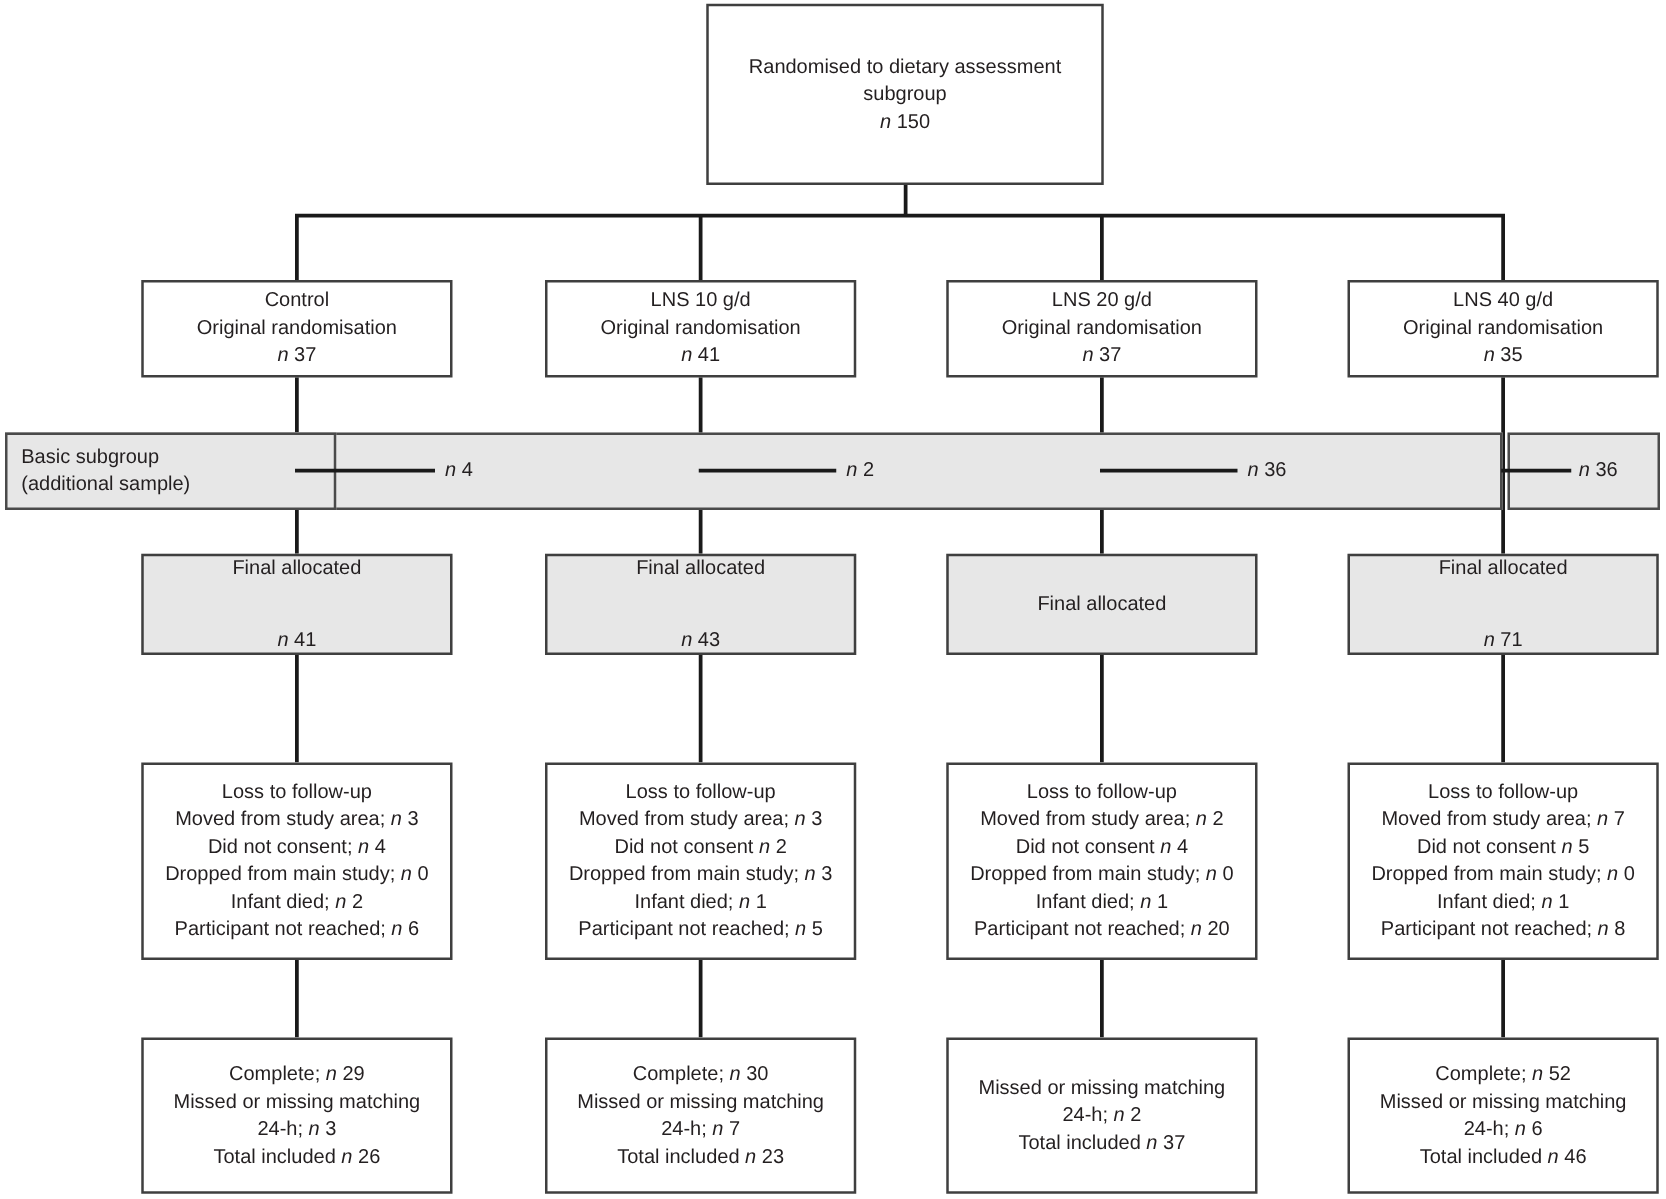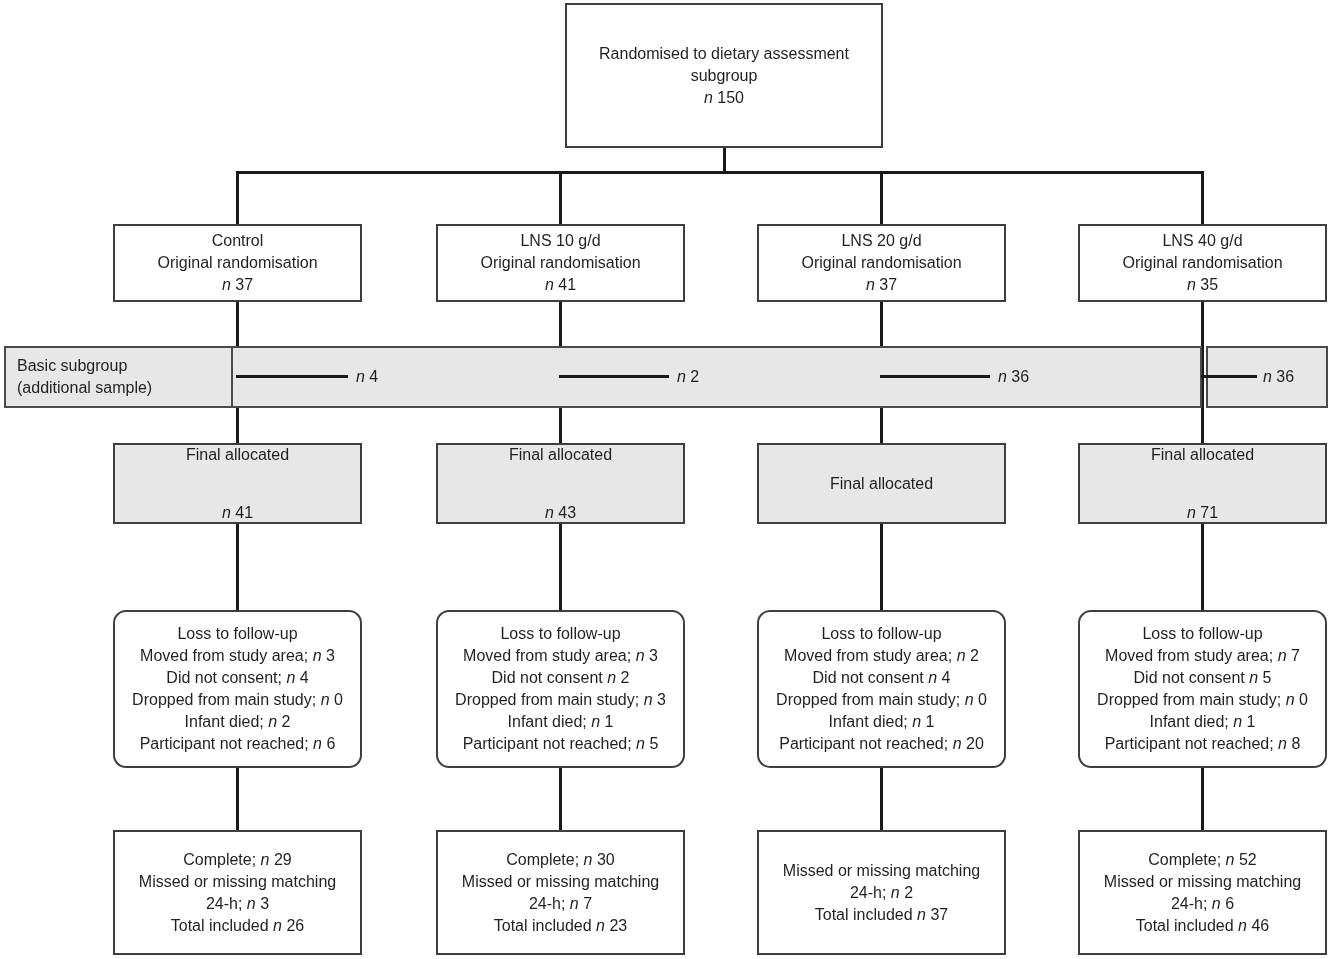--- a/index.html
+++ b/index.html
@@ -12,29 +12,29 @@
     position:absolute;box-sizing:border-box;border:2px solid #3f3f3f;background:#ffffff;
     display:flex;flex-direction:column;justify-content:center;align-items:center;
     text-align:center;
   }
   .box .ln{width:100%;}
   .gray{background:#e7e7e7;}
   .w249{width:249px;}
   .c0{left:113px;} .c1{left:436px;} .c2{left:757px;align-items:flex-end;} .c3{left:1078px;}
   .r-rand{top:224px;height:78px;}
   .r-final{top:443px;height:81px;gap:36px;}
-  .r-loss{top:610px;height:158px;border-radius:13px;}
+  .r-loss{top:610px;height:158px;}
   .r-outcome{top:830px;height:125px;}
   .top-box{left:565px;top:3px;width:318px;height:145px;}
   .band{
     position:absolute;box-sizing:border-box;left:4px;top:346px;width:1198px;height:62px;
     background:#e7e7e7;border:2px solid #4a4a4a;
   }
   .band-label{
-    left:4px;top:346px;width:229px;height:62px;background:#e7e7e7;border:2px solid #4a4a4a;
+    left:4px;top:346px;width:265px;height:62px;background:#e7e7e7;border:2px solid #4a4a4a;
     align-items:flex-start;text-align:left;padding-left:11px;
   }
   .band-right{left:1206px;top:346px;width:122px;height:62px;background:#e7e7e7;border:2px solid #4a4a4a;}
   .vline,.hline{position:absolute;background:#1a1a1a;}
   .vline{width:3px;}
   .hline{height:3px;}
   .nlabel{position:absolute;top:366px;height:22px;line-height:22px;white-space:nowrap;}
   i{font-style:italic;}
 </style>
 </head>

